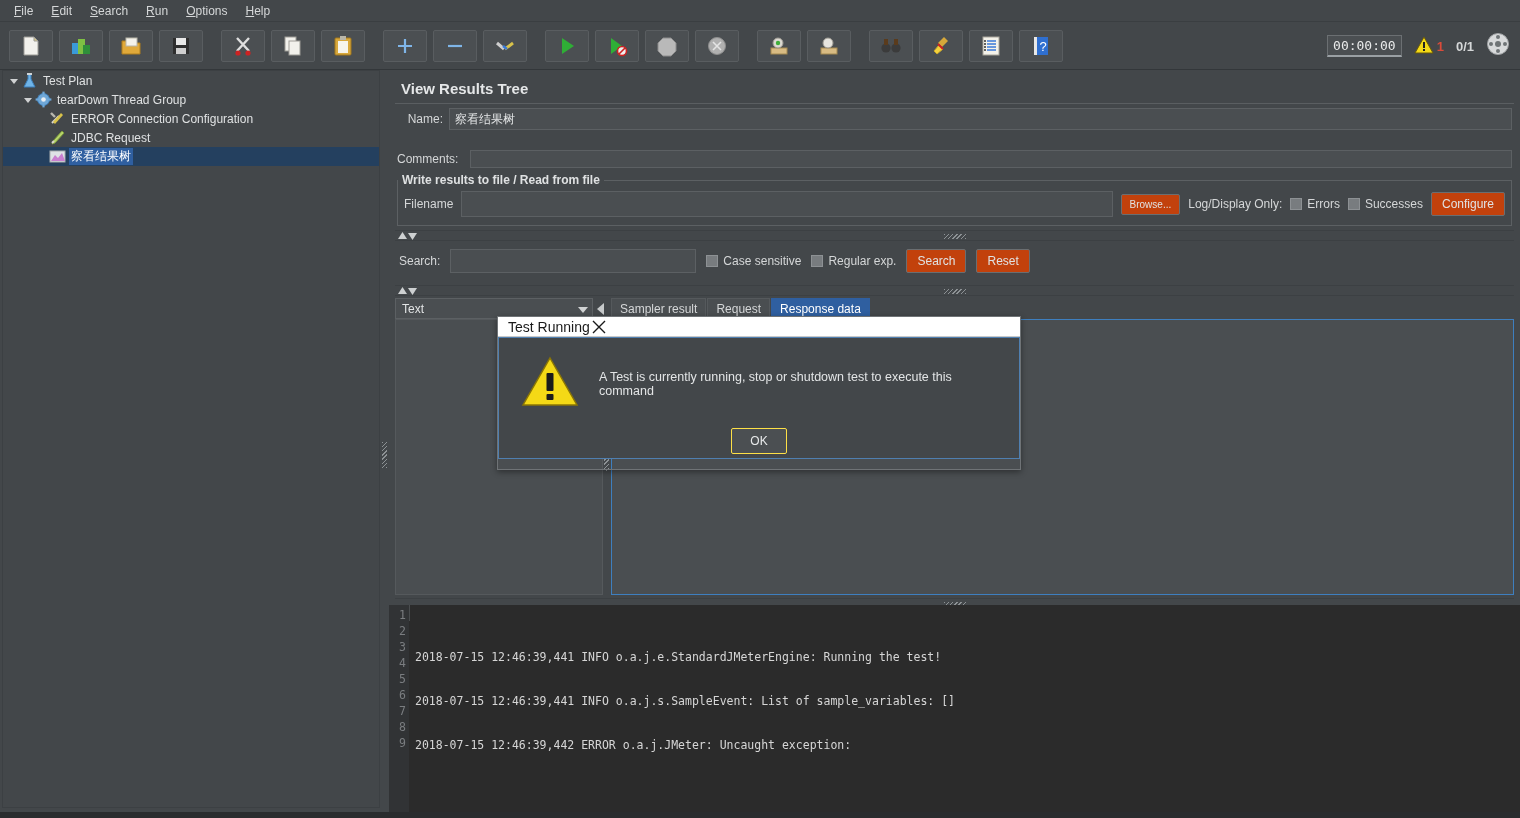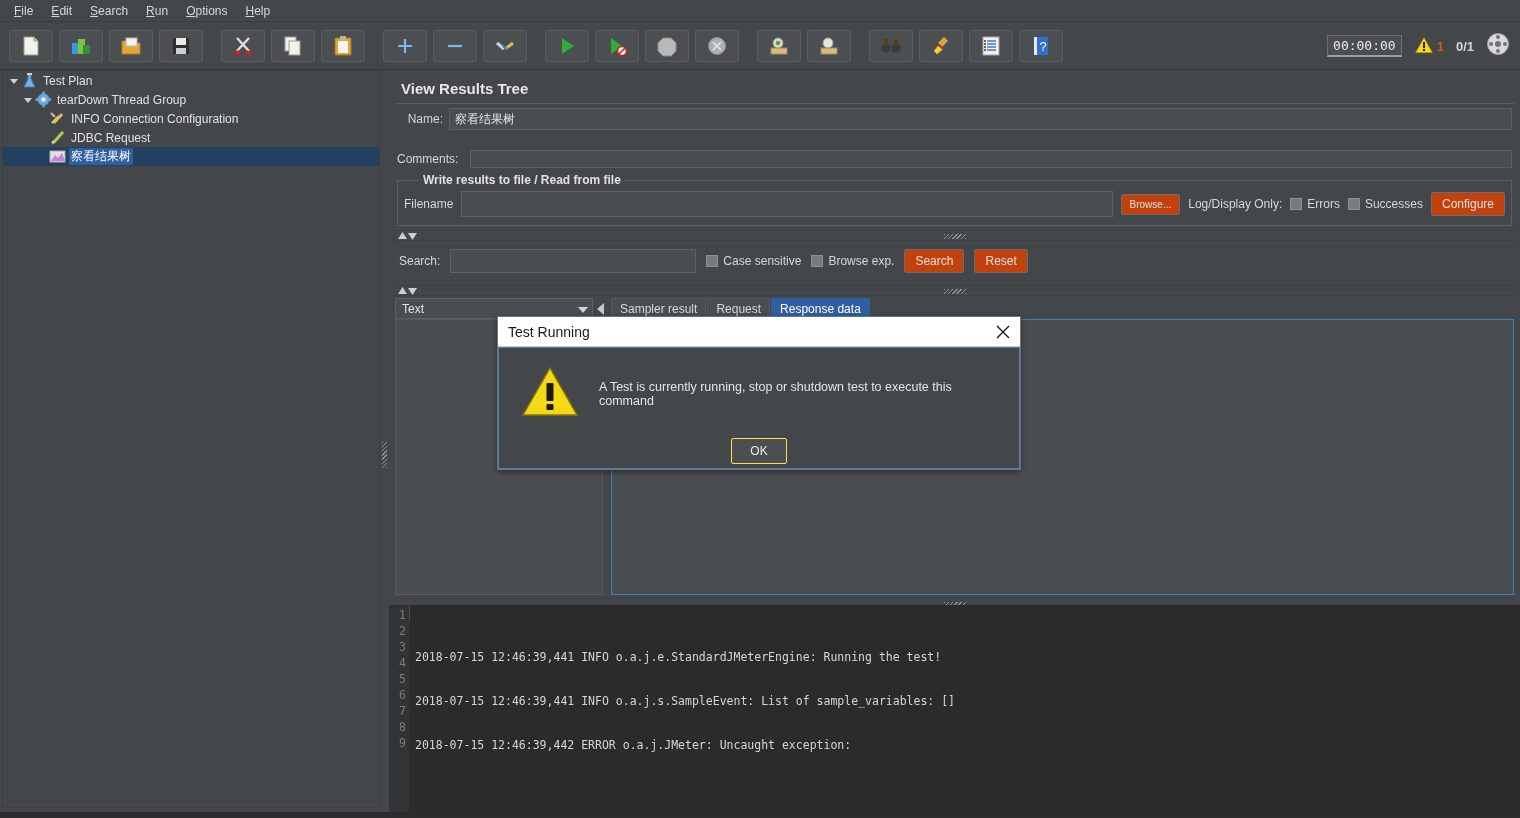--- a/index.html
+++ b/index.html
@@ -146,21 +146,21 @@
   }
 
   
   .groupbox {
     position: relative;
     margin: 12px 8px 0 8px;
     border: 1px solid #5c6063;
     padding: 10px 6px 8px 6px;
   }
   .groupbox > .legend {
-    position: absolute; top: -8px; left: 21px;
+    position: absolute; top: -8px; left: 0;
     background: #43474a;
     font-size: 12px; font-weight: bold; color: #dfe1e2;
     padding: 0 4px;
   }
   .file-row { display: flex; align-items: center; gap: 8px; }
   .file-label { font-size: 12px; color: #d5d7d8; }
   .btn {
     background: #c2410c;
     border: 1px solid #6a6e71;
     color: #e0e2e3;
@@ -306,22 +306,22 @@
 
   
   .modal {
     position: absolute; left: 497px; top: 316px;
     width: 524px; height: 154px;
     border: 1px solid #6f7376;
     box-shadow: 0 2px 6px rgba(0,0,0,0.4);
     z-index: 50;
   }
   .modal-title {
-    height: 30px; background: #ffffff;
-    display: flex; align-items: center; justify-content: space-between;
+    height: 20px; background: #ffffff;
+    display: flex; align-items: center; 
     padding: 0 8px 0 10px;
     border-bottom: 1px solid #c9c9c9;
   }
   .modal-title-text { font-size: 14px; color: #1a1a1a; }
   .modal-close { cursor: pointer; width: 18px; height: 18px; display:flex;align-items:center;justify-content:center; }
   .modal-body {
     height: 122px; background: #43474a;
     border: 1px solid #4f7fb0;
     position: relative;
     display: flex; flex-direction: column;
@@ -624,21 +624,21 @@
 
     <div class="tree-row" style="padding-left:32px">
       <span class="toggler"></span>
       <span class="tree-icon">
         <svg width="17" height="17" viewBox="0 0 17 17">
             <path d="M3 13l7-7" stroke="#d8d5cd" stroke-width="2.2"></path>
             <path d="M12 3l2 2-8 9-2-2z" fill="#d8c24a"></path>
             <path d="M2 3l4 4" stroke="#b9b6ae" stroke-width="2.4"></path>
           </svg>
       </span>
-      <span class="tree-label">INFO Connection Configuration</span>
+      <span class="tree-label">ERROR Connection Configuration</span>
     </div>
 
     <div class="tree-row" style="padding-left:32px">
       <span class="toggler"></span>
       <span class="tree-icon">
         <svg width="17" height="17" viewBox="0 0 17 17">
             <path d="M13 2l2 2-9 10-3 1 1-3z" fill="#b7d46a" stroke="#7c9a3c"></path>
             <path d="M3 14l2-2" stroke="#d8d5cd" stroke-width="2"></path>
           </svg>
       </span>
@@ -710,21 +710,21 @@
 
     <div class="search-row">
       <span class="search-label">Search:</span>
       <input class="search-input" type="text" value="" style="">
       <label class="chk-wrap">
         <span class="chk"></span>
         <span>Case sensitive</span>
       </label>
       <label class="chk-wrap">
         <span class="chk"></span>
-        <span>Browse exp.</span>
+        <span>Regular exp.</span>
       </label>
       <button class="btn">Search</button>
       <button class="btn">Reset</button>
     </div>
 
     <div class="split-div">
       <span class="arrows">
         <svg width="9" height="8" viewBox="0 0 9 8">
             <path d="M4.5 0L9 7H0z" fill="#cdd0d1"></path>
           </svg>

